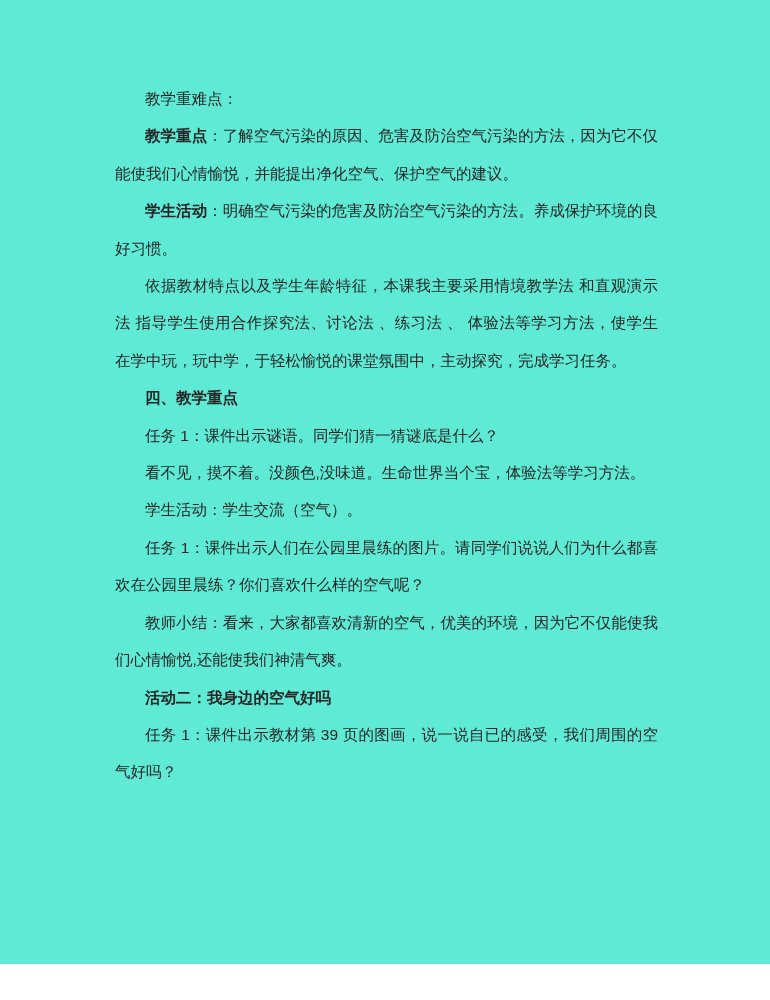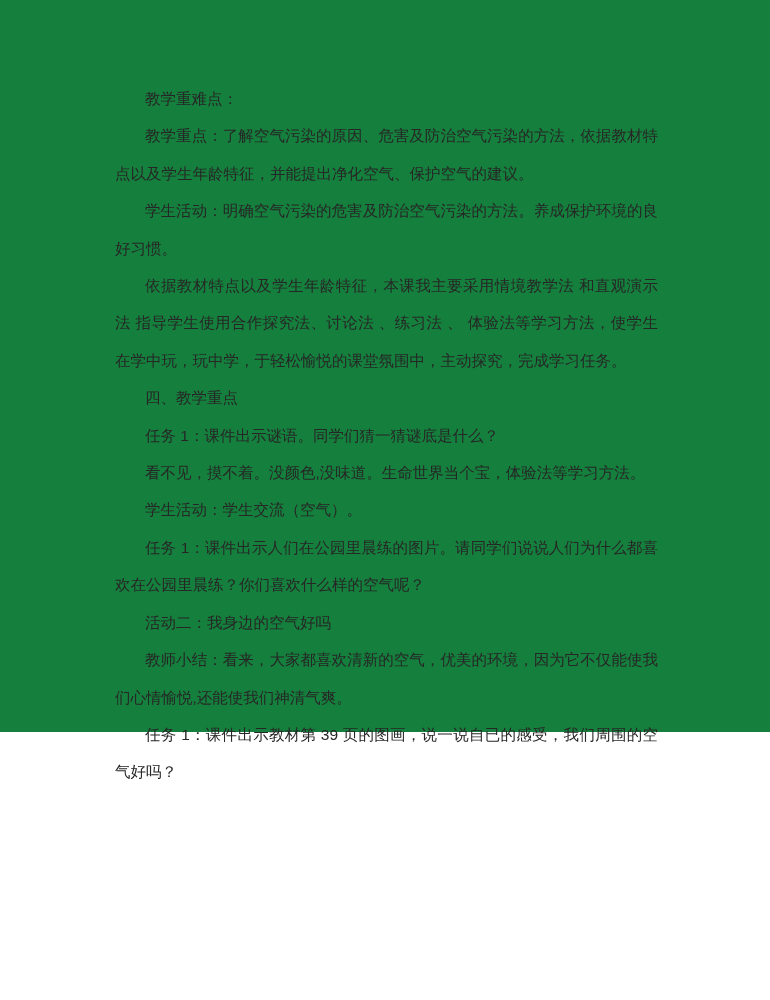--- a/index.html
+++ b/index.html
@@ -8,22 +8,22 @@
   }
   body {
     width: 770px;
     height: 1000px;
     background: #ffffff;
     overflow: hidden;
   }
   .page {
     position: relative;
     width: 770px;
-    height: 732px;
-    background: #15803d;
+    height: 964px;
+    background: #5eead4;
   }
   .content {
     position: absolute;
     left: 115px;
     top: 80px;
     width: 543px;
   }
   .para {
     margin: 0;
     padding: 0;
@@ -32,34 +32,34 @@
     line-height: 37.4px;
     color: #262626;
     text-align: justify;
     text-indent: 30px;
     word-break: break-all;
   }
   .seg {
     font-weight: normal;
   }
   .seg.bold {
-    font-weight: normal;
+    font-weight: bold;
   }
 </style>
 </head>
 <body>
 
 <div class="page">
   <div class="content">
       <p class="para"><span class="seg">教学重难点：</span></p>
-      <p class="para"><span class="seg bold">教学重点</span><span class="seg">：了解空气污染的原因、危害及防治空气污染的方法，依据教材特点以及学生年龄特征，并能提出净化空气、保护空气的建议。</span></p>
+      <p class="para"><span class="seg bold">教学重点</span><span class="seg">：了解空气污染的原因、危害及防治空气污染的方法，因为它不仅能使我们心情愉悦，并能提出净化空气、保护空气的建议。</span></p>
       <p class="para"><span class="seg bold">学生活动</span><span class="seg">：明确空气污染的危害及防治空气污染的方法。养成保护环境的良好习惯。</span></p>
       <p class="para"><span class="seg">依据教材特点以及学生年龄特征，本课我主要采用情境教学法 和直观演示法 指导学生使用合作探究法、讨论法 、练习法 、 体验法等学习方法，使学生在学中玩，玩中学，于轻松愉悦的课堂氛围中，主动探究，完成学习任务。</span></p>
       <p class="para"><span class="seg bold">四、教学重点</span></p>
       <p class="para"><span class="seg">任务 1：课件出示谜语。同学们猜一猜谜底是什么？</span></p>
       <p class="para"><span class="seg">看不见，摸不着。没颜色,没味道。生命世界当个宝，体验法等学习方法。</span></p>
       <p class="para"><span class="seg">学生活动：学生交流（空气）。</span></p>
       <p class="para"><span class="seg">任务 1：课件出示人们在公园里晨练的图片。请同学们说说人们为什么都喜欢在公园里晨练？你们喜欢什么样的空气呢？</span></p>
+      <p class="para"><span class="seg">教师小结：看来，大家都喜欢清新的空气，优美的环境，因为它不仅能使我们心情愉悦,还能使我们神清气爽。</span></p>
       <p class="para"><span class="seg bold">活动二：我身边的空气好吗</span></p>
-      <p class="para"><span class="seg">教师小结：看来，大家都喜欢清新的空气，优美的环境，因为它不仅能使我们心情愉悦,还能使我们神清气爽。</span></p>
       <p class="para"><span class="seg">任务 1：课件出示教材第 39 页的图画，说一说自已的感受，我们周围的空气好吗？</span></p>
     </div>
 </div>
 
 </body></html>

